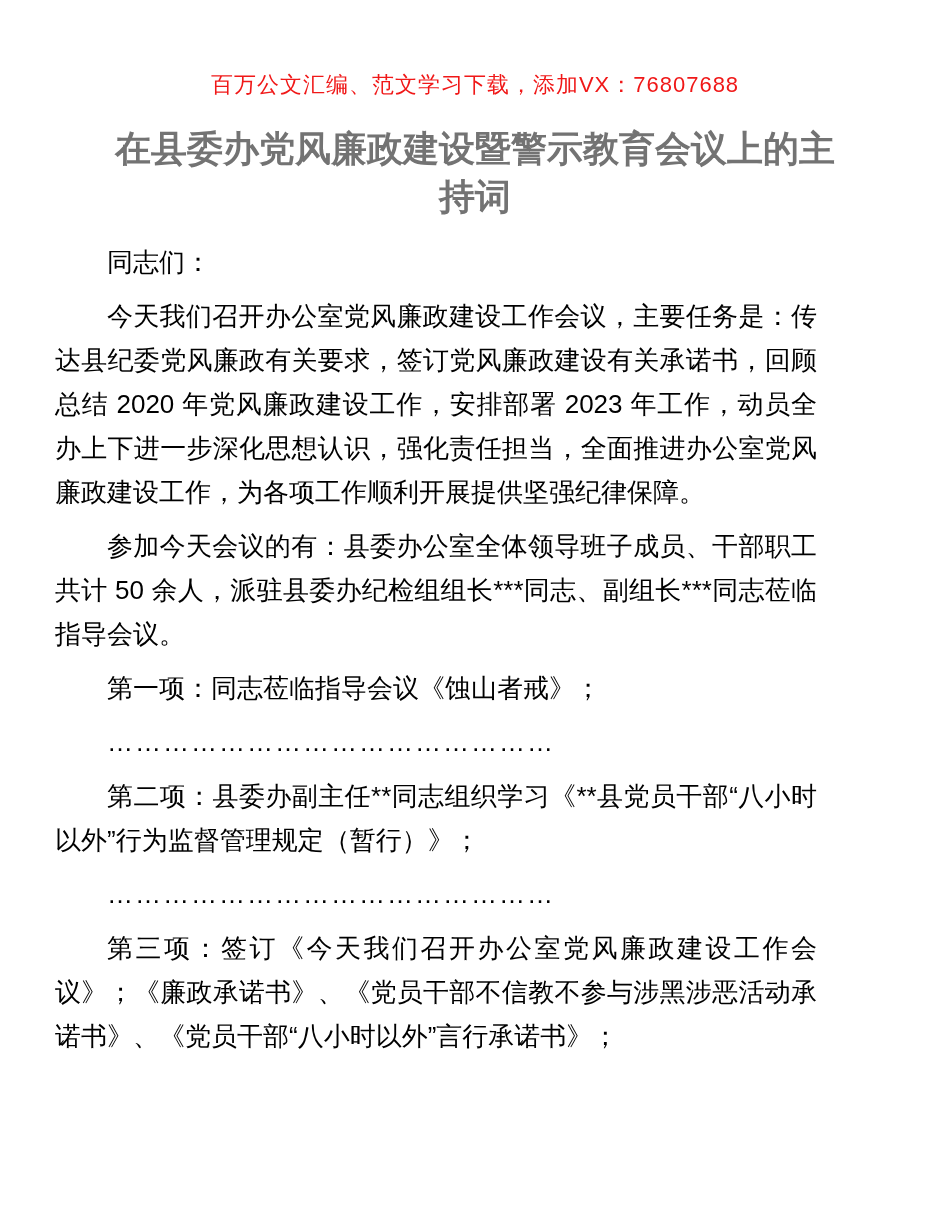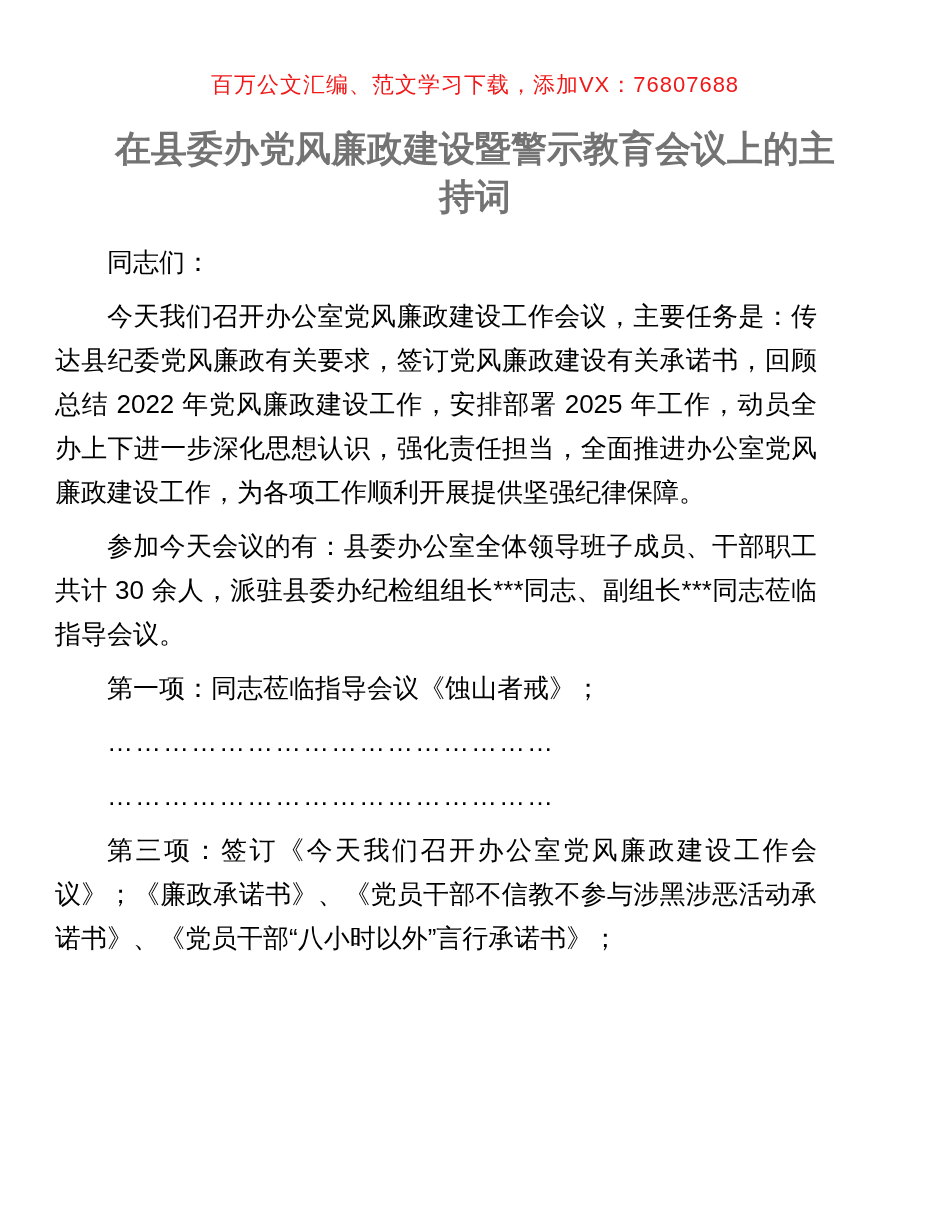--- a/index.html
+++ b/index.html
@@ -55,28 +55,29 @@
 
 <div class="page">
 
   <div class="watermark">百万公文汇编、范文学习下载，添加VX：76807688</div>
 
   <h1 class="doc-title">在县委办党风廉政建设暨警示教育会议上的主持词</h1>
 
   <div class="content">
     <p>同志们：</p>
 
-    <p>今天我们召开办公室党风廉政建设工作会议，主要任务是：传达县纪委党风廉政有关要求，签订党风廉政建设有关承诺书，回顾总结 2022 年党风廉政建设工作，安排部署 2025 年工作，动员全办上下进一步深化思想认识，强化责任担当，全面推进办公室党风廉政建设工作，为各项工作顺利开展提供坚强纪律保障。</p>
+    <p>今天我们召开办公室党风廉政建设工作会议，主要任务是：传达县纪委党风廉政有关要求，签订党风廉政建设有关承诺书，回顾总结 2020 年党风廉政建设工作，安排部署 2023 年工作，动员全办上下进一步深化思想认识，强化责任担当，全面推进办公室党风廉政建设工作，为各项工作顺利开展提供坚强纪律保障。</p>
 
-    <p>参加今天会议的有：县委办公室全体领导班子成员、干部职工共计 30 余人，派驻县委办纪检组组长***同志、副组长***同志莅临指导会议。</p>
+    <p>参加今天会议的有：县委办公室全体领导班子成员、干部职工共计 50 余人，派驻县委办纪检组组长***同志、副组长***同志莅临指导会议。</p>
 
 
     <p>第一项：同志莅临指导会议《蚀山者戒》；</p>
 
     <p class="dots">…………………………………………</p>
 
+    <p>第二项：县委办副主任**同志组织学习《**县党员干部“八小时以外”行为监督管理规定（暂行）》；</p>
 
     <p class="dots">…………………………………………</p>
 
     <p>第三项：签订《今天我们召开办公室党风廉政建设工作会议》；《廉政承诺书》、《党员干部不信教不参与涉黑涉恶活动承诺书》、《党员干部“八小时以外”言行承诺书》；</p>
   </div>
 
 </div>
 
 </body></html>

